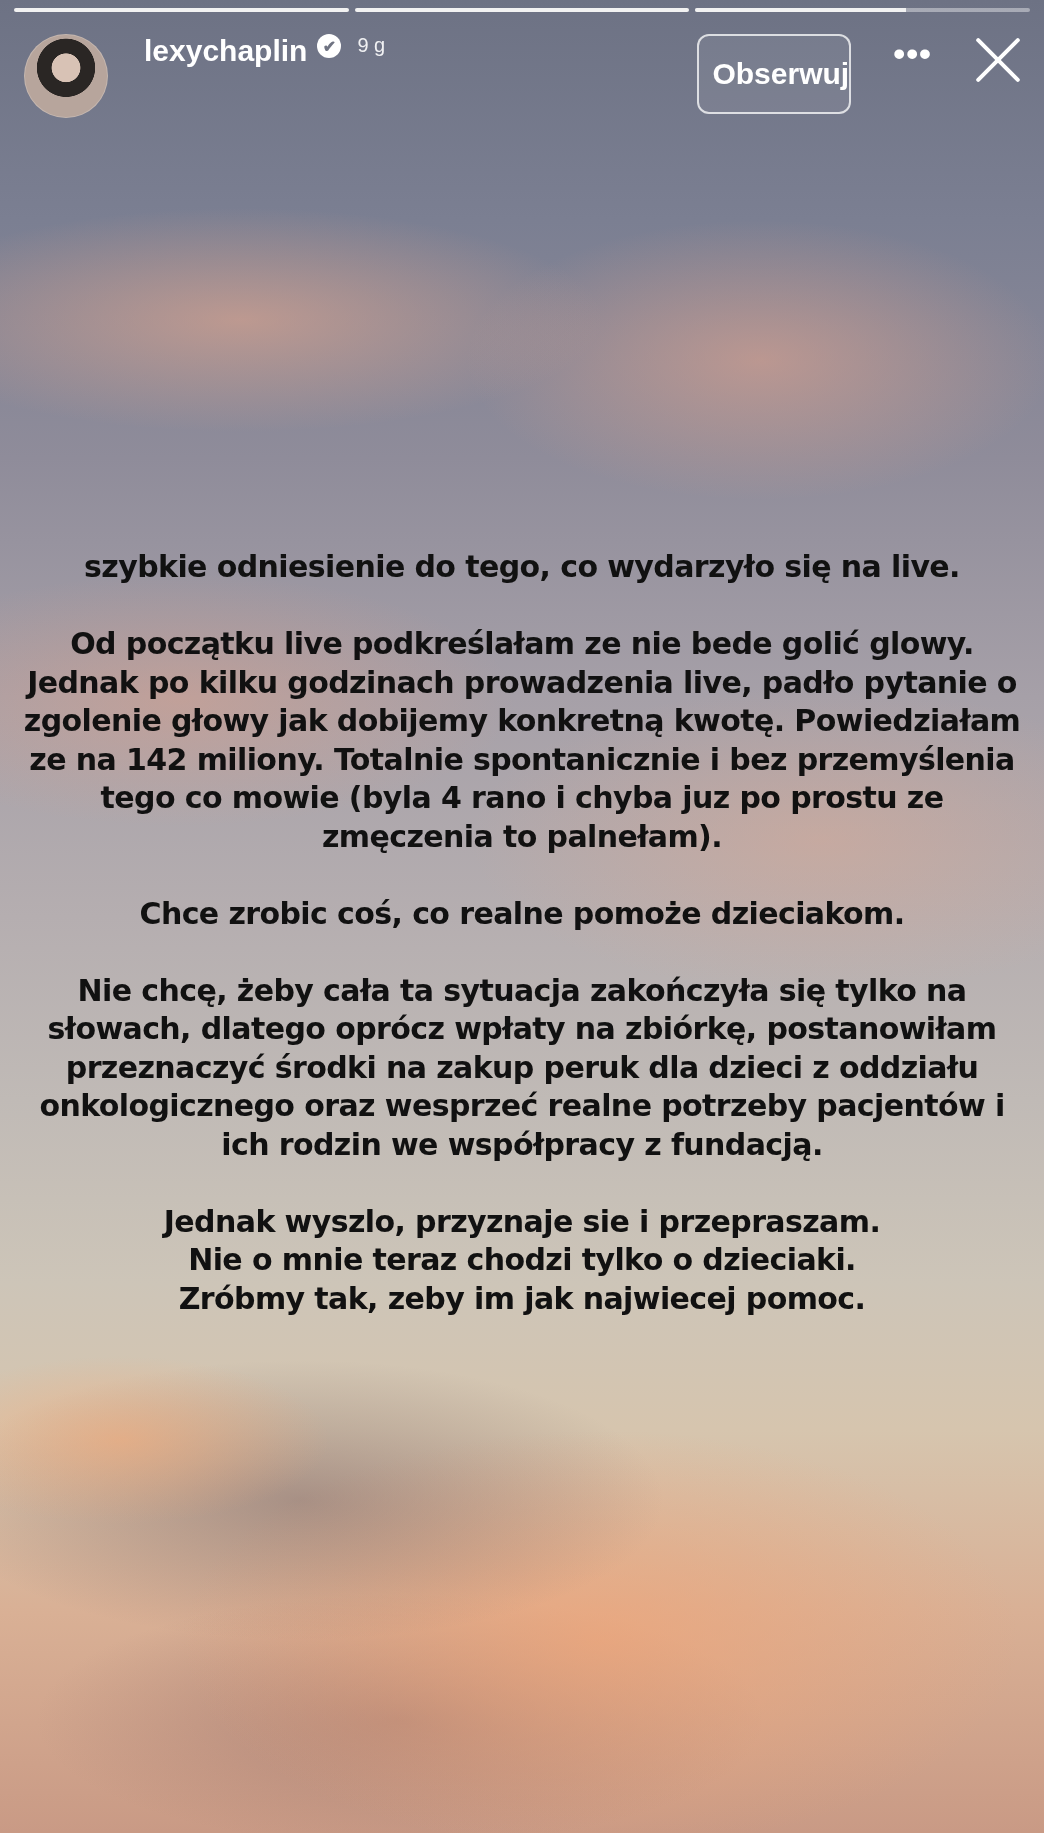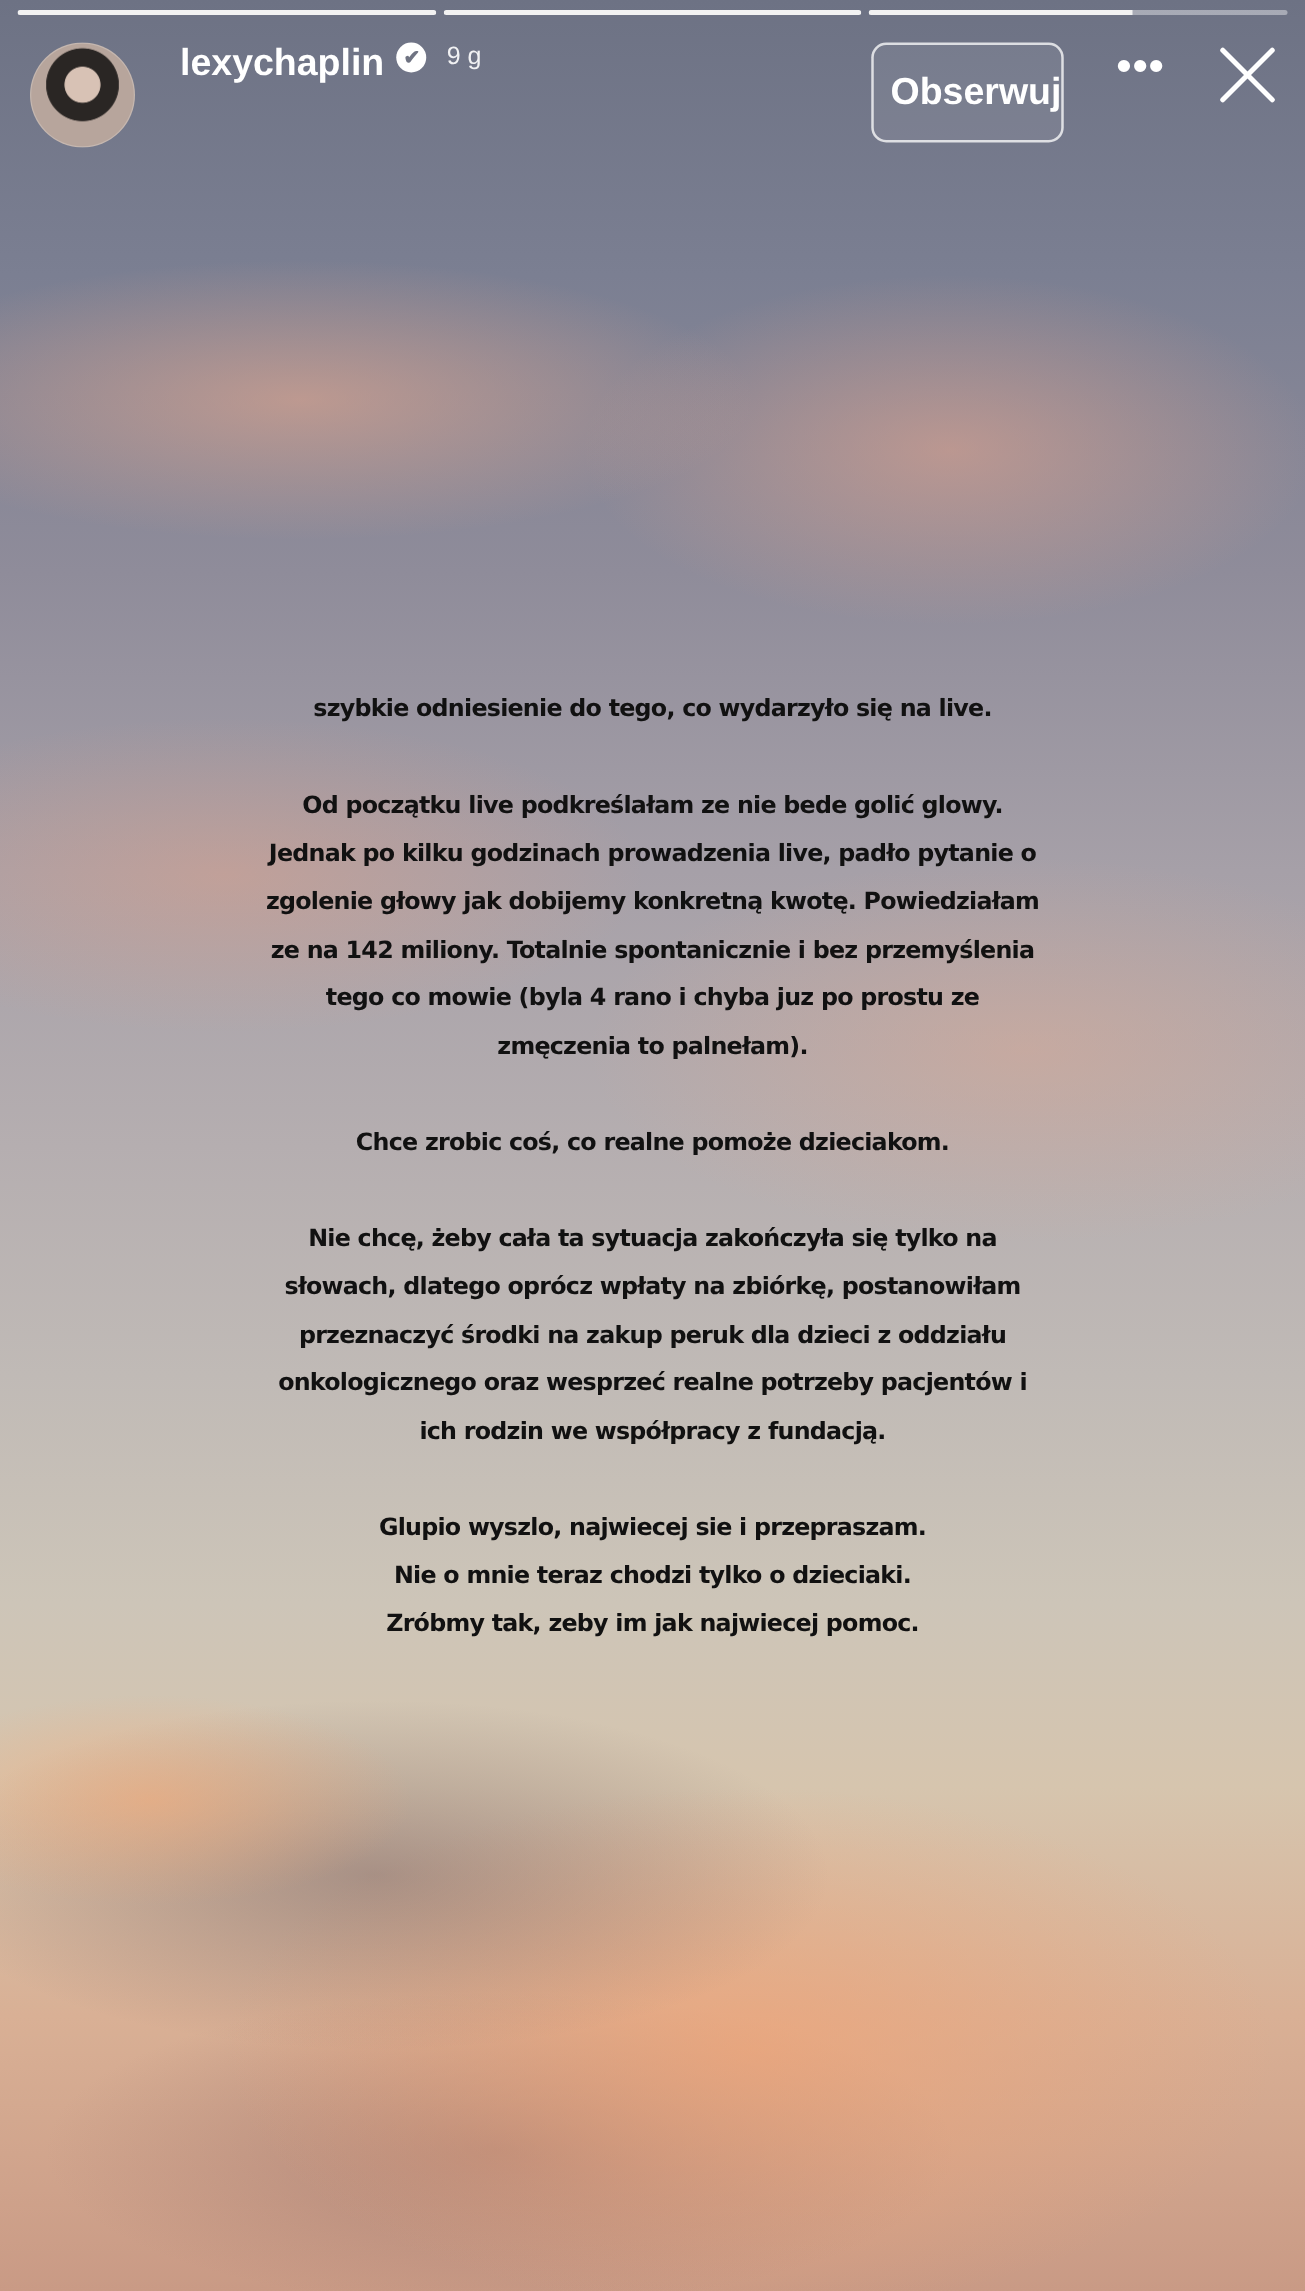--- a/index.html
+++ b/index.html
@@ -24,21 +24,21 @@
   .avatar { width:82px; height:82px; border-radius:50%; background:radial-gradient(circle at 50% 40%, #d8c2b5 0 22%, #2a2624 23% 45%, #b7a59c 46% 100%); border:1px solid rgba(255,255,255,0.2); flex:none; }
   .username { margin-left:36px; color:#fff; font-size:30px; font-weight:bold; }
   .verified { margin-left:10px; width:24px; height:24px; border-radius:50%; background:#fff; color:#6f7382; font-size:16px; display:flex; align-items:center; justify-content:center; font-weight:bold; }
   .time { margin-left:16px; color:rgba(255,255,255,0.9); font-size:20px; }
   .follow-btn { margin-left:auto; margin-right:42px; width:154px; height:80px; border:2px solid rgba(255,255,255,0.75); border-radius:12px; background:rgba(255,255,255,0.06); color:#fff; font-size:30px; font-weight:bold; display:flex; align-items:center; justify-content:center; font-family:"Liberation Sans", sans-serif;padding-left:19px; }
   .more-icon { color:#fff; font-size:34px; font-weight:bold; letter-spacing:1px; margin-right:40px; }
   .close-icon { width:52px; height:52px; position:relative; }
   .close-icon::before, .close-icon::after { content:""; position:absolute; left:-4px; top:24px; width:60px; height:4px; background:#fff; border-radius:2px; }
   .close-icon::before { transform:rotate(45deg); }
   .close-icon::after { transform:rotate(-45deg); }
-  .text-block { position:absolute; top:548px; left:20px; right:20px; text-align:center; color:#111; font-family:"DejaVu Sans", sans-serif; font-weight:bold; font-size:19px; line-height:38.5px; letter-spacing:-0.6px; }
+  .text-block { position:absolute; top:548px; left:20px; right:20px; text-align:center; color:#111; font-family:"DejaVu Sans", sans-serif; font-weight:bold; font-size:30px; line-height:38.5px; letter-spacing:-0.6px; }
   .para { margin:0 0 38.5px 0; white-space:pre-line; }
 </style>
 </head>
 <body>
 
 <div class="story">
 
   <div class="progress-row">
     <div class="progress-seg">
         <div class="progress-fill" style="width: 100%;"></div>
@@ -68,18 +68,18 @@
 zgolenie głowy jak dobijemy konkretną kwotę. Powiedziałam
 ze na 142 miliony. Totalnie spontanicznie i bez przemyślenia
 tego co mowie (byla 4 rano i chyba juz po prostu ze
 zmęczenia to palnełam).</p>
     <p class="para">Chce zrobic coś, co realne pomoże dzieciakom.</p>
     <p class="para">Nie chcę, żeby cała ta sytuacja zakończyła się tylko na
 słowach, dlatego oprócz wpłaty na zbiórkę, postanowiłam
 przeznaczyć środki na zakup peruk dla dzieci z oddziału
 onkologicznego oraz wesprzeć realne potrzeby pacjentów i
 ich rodzin we współpracy z  fundacją.</p>
-    <p class="para">Glupio wyszlo, najwiecej sie i przepraszam.
+    <p class="para">Jednak wyszlo, przyznaje sie i przepraszam.
 Nie o mnie teraz chodzi tylko o dzieciaki.
 Zróbmy tak, zeby im jak najwiecej pomoc.</p>
   </div>
 
 </div>
 
 </body></html>

